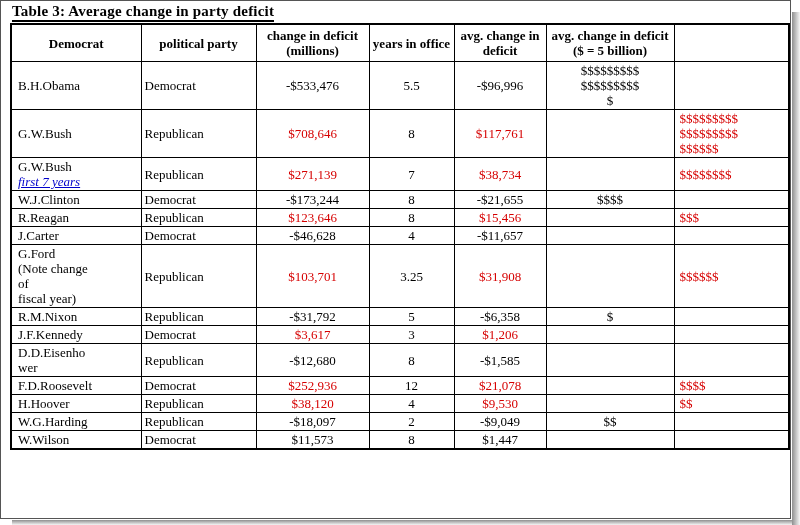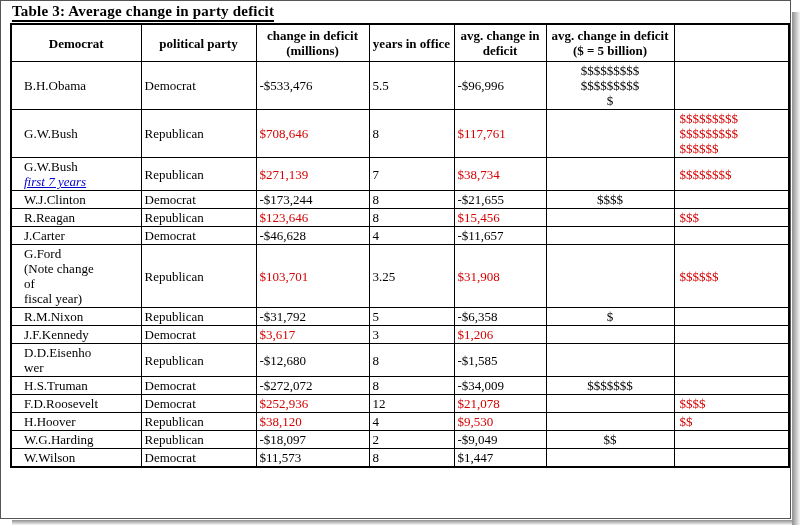--- a/index.html
+++ b/index.html
@@ -32,23 +32,23 @@
   }
   th, td {
     border: 1px solid #000;
     font-size: 13px;
     line-height: 15px;
     vertical-align: middle;
     overflow: hidden;
   }
   th { font-weight: bold; text-align: center; padding: 3px 2px; }
   td { padding: 1px 3px; }
-  .c-name  { text-align: left; padding-left: 12px;  white-space: pre-line; }
+  .c-name  { text-align: left; padding-left: 6px;  white-space: pre-line; }
   .c-party { text-align: left; padding-left: 3px; }
-  .c-num   { text-align: left; }
+  .c-num   { text-align: center; }
   .c-d5    { text-align: center; white-space: pre-line; }
   .c-d6    { text-align: left; padding-left: 5px; white-space: pre-line; color: #d60000; }
   .red     { color: #d60000; }
   .link    { color: #0000cc; text-decoration: underline; cursor: pointer; font-style: italic; }
   .shadow-r {
     position: absolute; left: 792px; top: 12px; width: 8px; height: 513px;
     background: linear-gradient(to right, #8f8f8f, #f6f6f6);
   }
   .shadow-b {
     position: absolute; left: 12px; top: 520px; width: 780px; height: 5px;
@@ -177,29 +177,20 @@
           <td class="c-name"><span>D.D.Eisenho
 wer</span></td>
           <td class="c-party">Republican</td>
           <td class="c-num">-$12,680</td>
           <td class="c-num">8</td>
           <td class="c-num">-$1,585</td>
           <td class="c-d5"></td>
           <td class="c-d6"></td>
         </tr>
         <tr>
-          <td class="c-name"><span>H.S.Truman</span></td>
-          <td class="c-party">Democrat</td>
-          <td class="c-num">-$272,072</td>
-          <td class="c-num">8</td>
-          <td class="c-num">-$34,009</td>
-          <td class="c-d5">$$$$$$$</td>
-          <td class="c-d6"></td>
-        </tr>
-        <tr>
           <td class="c-name"><span>F.D.Roosevelt</span></td>
           <td class="c-party">Democrat</td>
           <td class="c-num red">$252,936</td>
           <td class="c-num">12</td>
           <td class="c-num red">$21,078</td>
           <td class="c-d5"></td>
           <td class="c-d6">$$$$</td>
         </tr>
         <tr>
           <td class="c-name"><span>H.Hoover</span></td>

